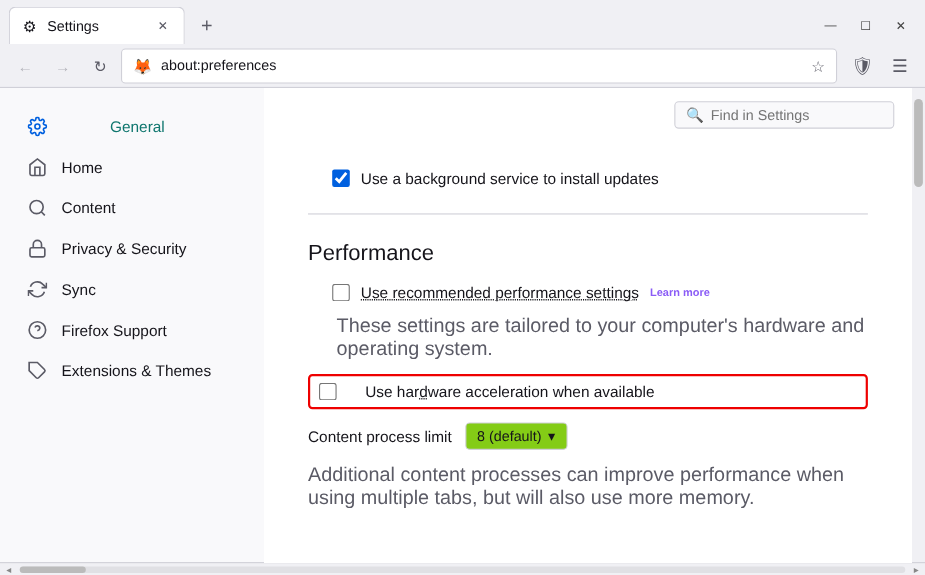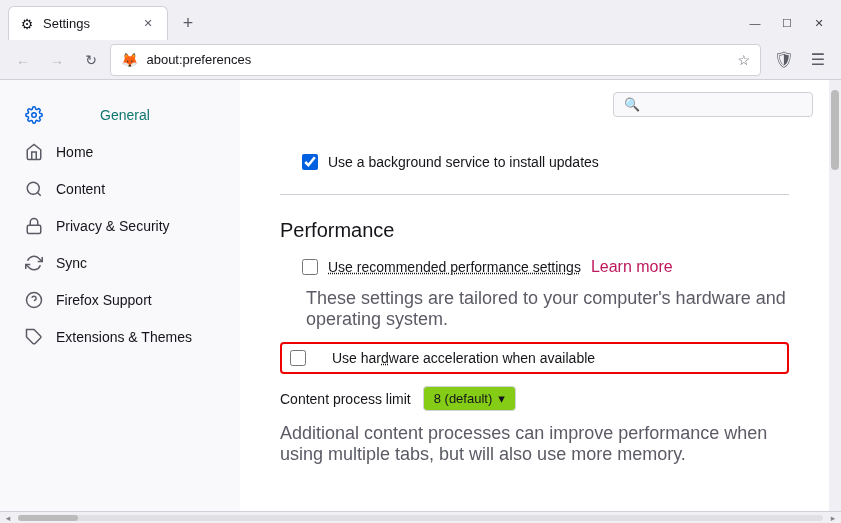--- a/index.html
+++ b/index.html
@@ -53,21 +53,21 @@
 
     .description-text { font-size: 18px; color: #5b5b66; margin-left: 26px; margin-bottom: 12px; }
 
     .highlighted-row { border: 2px solid #e00; border-radius: 4px; padding: 6px 8px; display: flex; align-items: center; gap: 26px; margin-bottom: 12px; }
     .highlighted-row input[type="checkbox"] { width: 16px; height: 16px; }
 
     .select-row { display: flex; align-items: center; gap: 12px; margin-bottom: 12px; margin-left: 0; text-align: right; }
     .select-label { font-size: 14px; }
     .select-dropdown { display: flex; align-items: center; background: #84cc16; border: 1px solid #d0d0d8; border-radius: 4px; padding: 4px 10px; gap: 6px; cursor: pointer; font-size: 13px; }
 
-    .learn-more { color: #be185d; text-decoration: none; font-size: 16px; cursor: pointer; }
+    .learn-more { color: #8b5cf6; text-decoration: none; font-size: 10px; cursor: pointer; font-weight: bold; }
 
     .label-underline { text-decoration: underline; text-decoration-style: dotted; }
 
     
     .scrollbar-track { width: 12px; background: #f0f0f4; position: relative; }
     .scrollbar-thumb { width: 8px; height: 80px; background: #bbb; border-radius: 4px; margin: 0 auto; margin-top: 10px; }
 
     
     .bottom-scroll { height: 12px; background: #f0f0f4; border-top: 1px solid #d0d0d8; display: flex; align-items: center; }
     .bottom-scroll-btn { width: 16px; height: 12px; display: flex; align-items: center; justify-content: center; font-size: 9px; color: #888; cursor: pointer; }
@@ -184,20 +184,21 @@
           </svg>
         </span>
         <span class="sidebar-label">Extensions &amp; Themes</span>
       </div>
     </div>
 
     <div class="main-content">
 
       <div class="find-bar">
         <span class="find-icon">🔍</span>
+        <input class="find-input" type="text" placeholder="Find in Settings" style="">
       </div>
 
       <div class="checkbox-row" style="margin-bottom:20px; margin-top:50px;">
         <input type="checkbox" checked="" style="">
         <label style="font-size:14px;">Use a background service to install updates</label>
       </div>
 
       <hr class="section-divider">
 
       <div class="settings-section">

